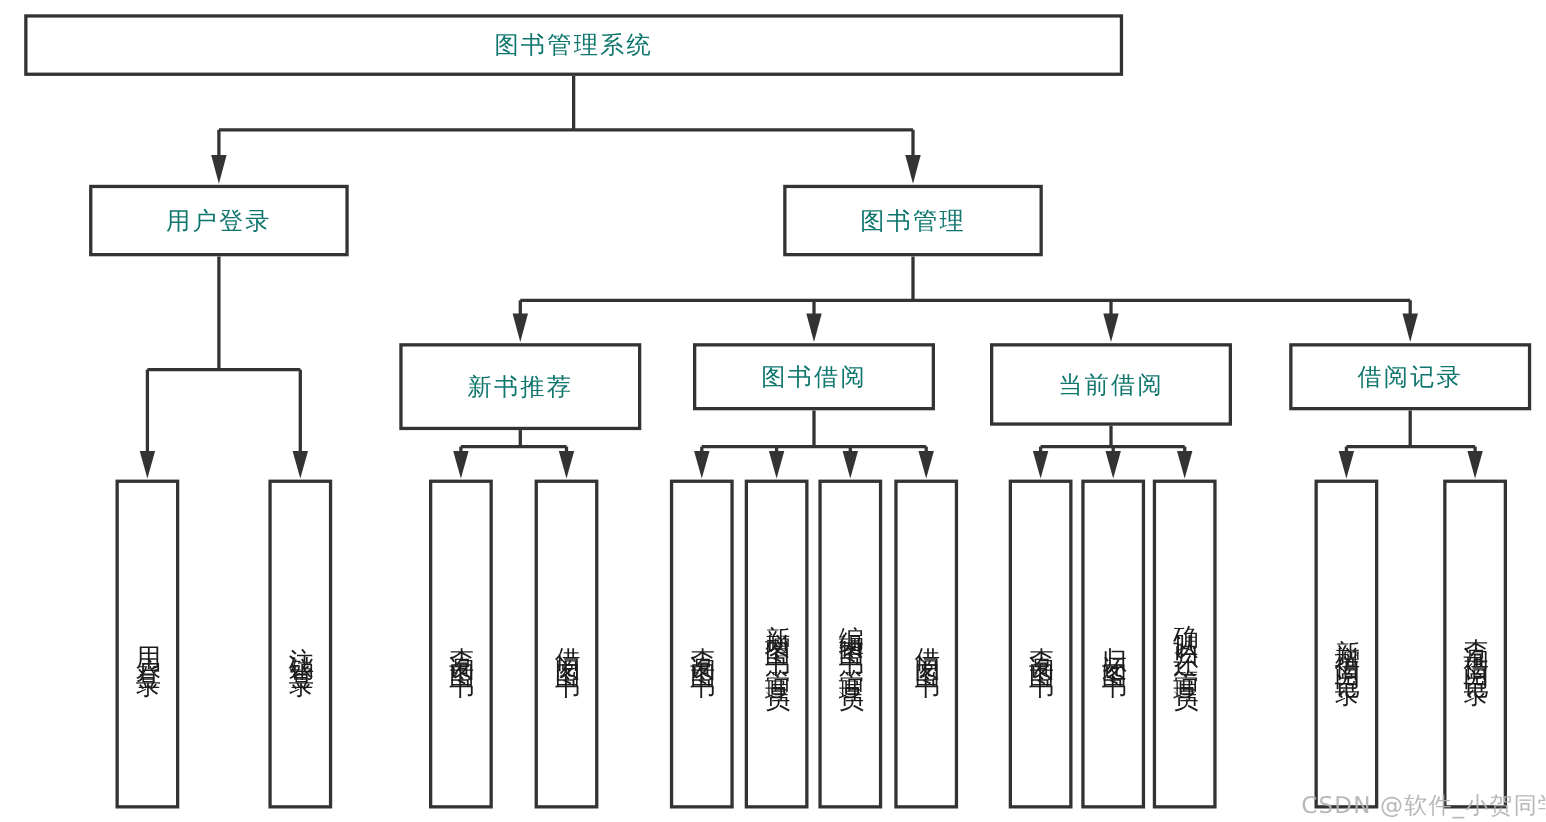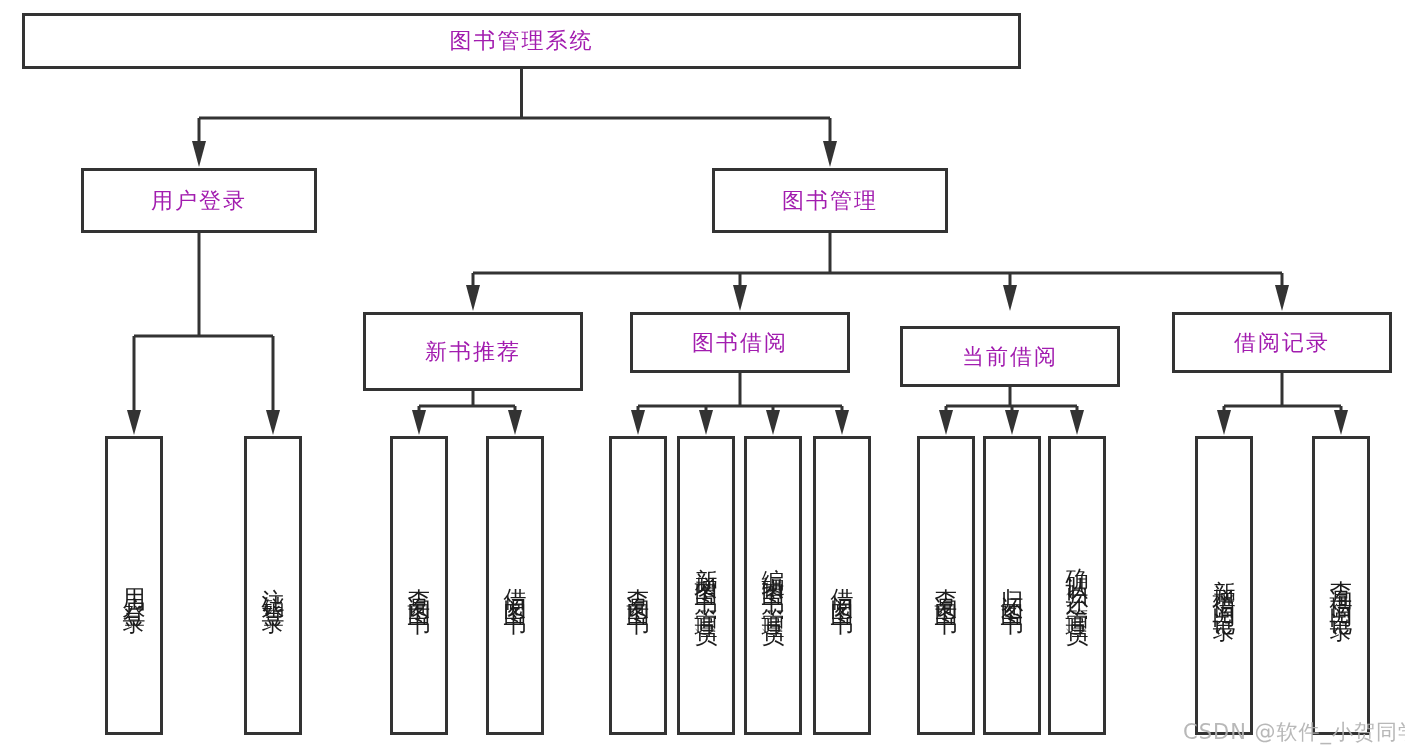--- a/index.html
+++ b/index.html
@@ -25,21 +25,21 @@
   }
   .hbox {
     position: absolute;
     box-sizing: border-box;
     background: #ffffff;
     border: 3px solid #333333;
     display: flex;
     align-items: center;
     justify-content: center;
     z-index: 2;
-    color: #a21caf;
+    color: #0f766e;
     font-size: 22px;
     letter-spacing: 2px;
     white-space: nowrap;
   }
   .vbox {
     position: absolute;
     box-sizing: border-box;
     background: #ffffff;
     border: 3px solid #333333;
     display: flex;
@@ -148,21 +148,21 @@
     </g>
   </svg>
 
   <div class="hbox" style="left:22px; top:13px; width:999px; height:56px;">图书管理系统</div>
 
   <div class="hbox" style="left:81px; top:168px; width:236px; height:65px;">用户登录</div>
   <div class="hbox" style="left:712px; top:168px; width:236px; height:65px;font-family:Liberation Mono, monospace;">图书管理</div>
 
   <div class="hbox" style="left:363px; top:312px; width:220px; height:79px;">新书推荐</div>
   <div class="hbox" style="left:630px; top:312px; width:220px; height:61px;">图书借阅</div>
-  <div class="hbox" style="left:900px; top:312px; width:220px; height:61px;margin-top:14px;">当前借阅</div>
+  <div class="hbox" style="left:900px; top:312px; width:220px; height:75px;">当前借阅</div>
   <div class="hbox" style="left:1172px; top:312px; width:220px; height:61px;">借阅记录</div>
 
   <div class="vbox" style="left:105px;">
     <span>用户登录</span>
   </div>
   <div class="vbox" style="left:244px;">
     <span>注销登录</span>
   </div>
 
   <div class="vbox" style="left:390px;">

